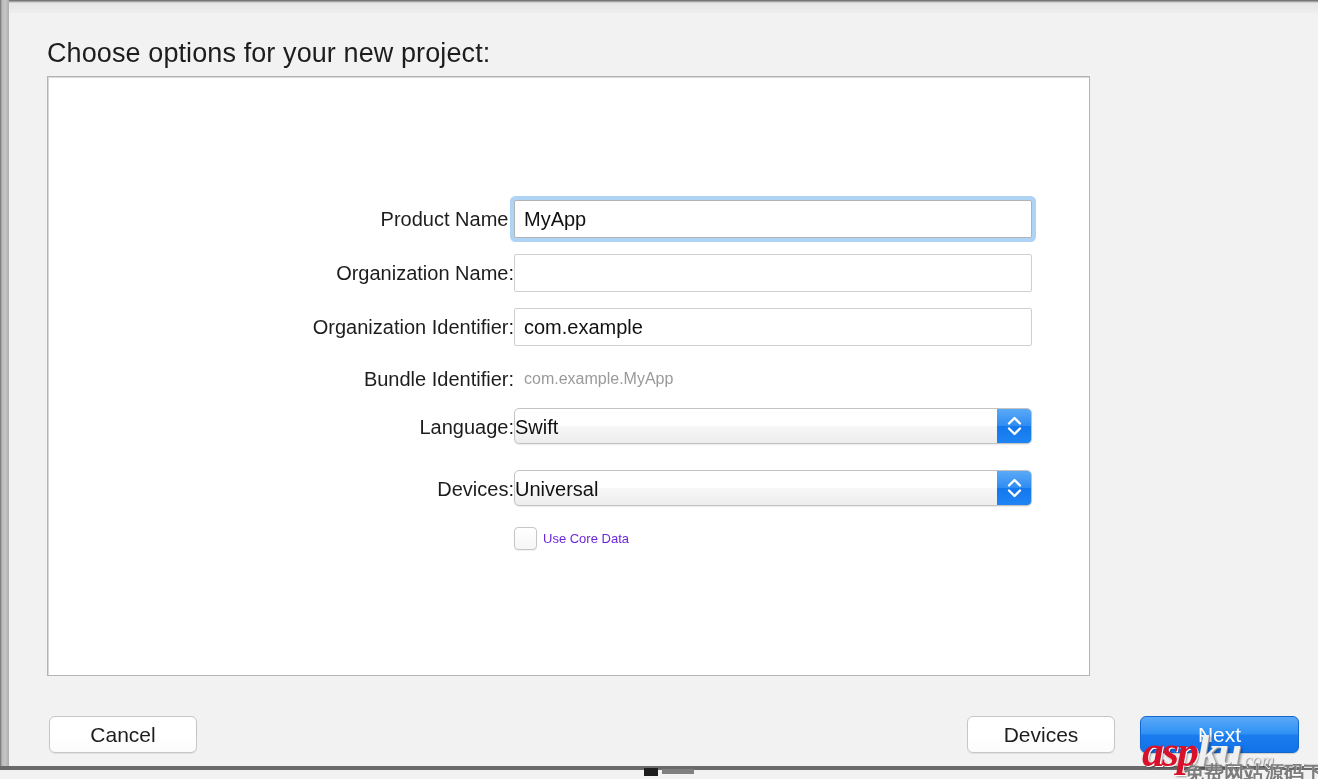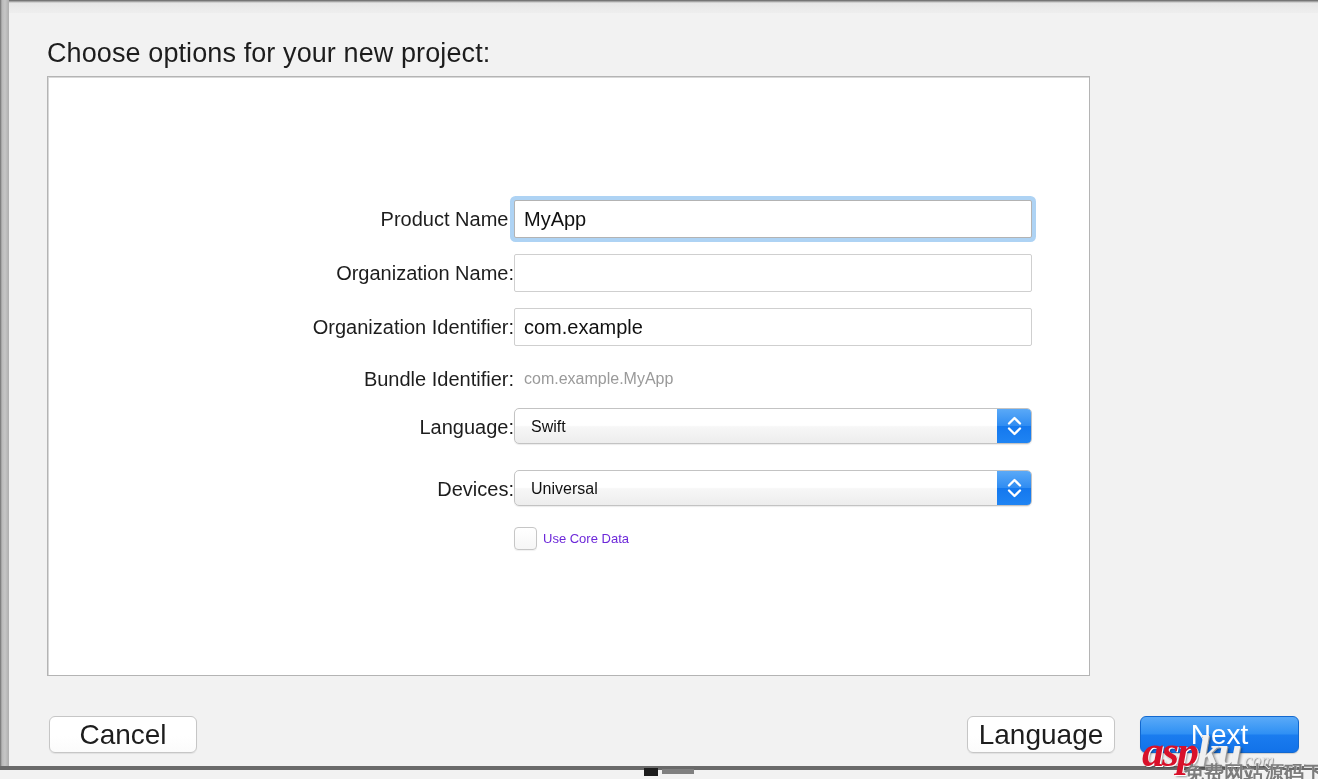--- a/index.html
+++ b/index.html
@@ -143,24 +143,24 @@
     width: 518px;
     height: 36px;
     box-sizing: border-box;
     background: linear-gradient(to bottom, #ffffff 0%, #ffffff 48%, #f7f7f7 52%, #ededed 100%);
     border: 1px solid #c3c3c3;
     border-radius: 5px;
     box-shadow: 0 1px 1px rgba(0,0,0,0.08);
   }
   .popup .value {
     position: absolute;
-    left: 16px; top: 0;
+    left: 0; top: 0;
     height: 36px;
     line-height: 36px;
-    font-size: 16px;
+    font-size: 20px;
     color: #111111;
     white-space: nowrap;
   }
   .popup .stepper {
     position: absolute;
     right: 0; top: 0;
     width: 34px; height: 100%;
     background: linear-gradient(to bottom, #5aa9f7 0%, #2f8cf2 50%, #1478ee 51%, #1f84f3 100%);
     border-radius: 0 4px 4px 0;
     display: flex;
@@ -191,21 +191,21 @@
     color: #6d28d9;
     white-space: nowrap;
   }
 
   
   .btn {
     position: absolute;
     box-sizing: border-box;
     border-radius: 6px;
     font-family: "Liberation Sans", sans-serif;
-    font-size: 28px;
+    font-size: 21px;
     display: flex;
     align-items: center;
     justify-content: center;
     white-space: nowrap;
     cursor: default;
   }
   .btn-plain {
     background: linear-gradient(to bottom, #ffffff 0%, #ffffff 55%, #fbfbfb 100%);
     border: 1px solid #c6c6c6;
     color: #1d1d1d;
@@ -322,21 +322,21 @@
             </div>
           </div>
           <div class="checkrow" style="top: 450px;">
             <div class="checkbox"></div>
             <div class="clabel">Use Core Data</div>
           </div>
         </div>
     </div>
 
     <div class="btn btn-plain" id="cancel-btn">Cancel</div>
-    <div class="btn btn-plain" id="prev-btn">Language</div>
+    <div class="btn btn-plain" id="prev-btn">Devices</div>
     <div class="btn btn-default" id="next-btn">Next</div>
   </div>
 
   <div class="bottom-edge"></div>
   <div class="bottom-nub"></div>
   <div class="bottom-nub2"></div>
 
   <div class="watermark">
     <div class="wm-main"><span class="wm-asp">asp</span><span class="wm-ku">ku</span><span class="wm-com">.com</span></div>
     <div class="wm-sub">免费网站源码下载站!</div>

